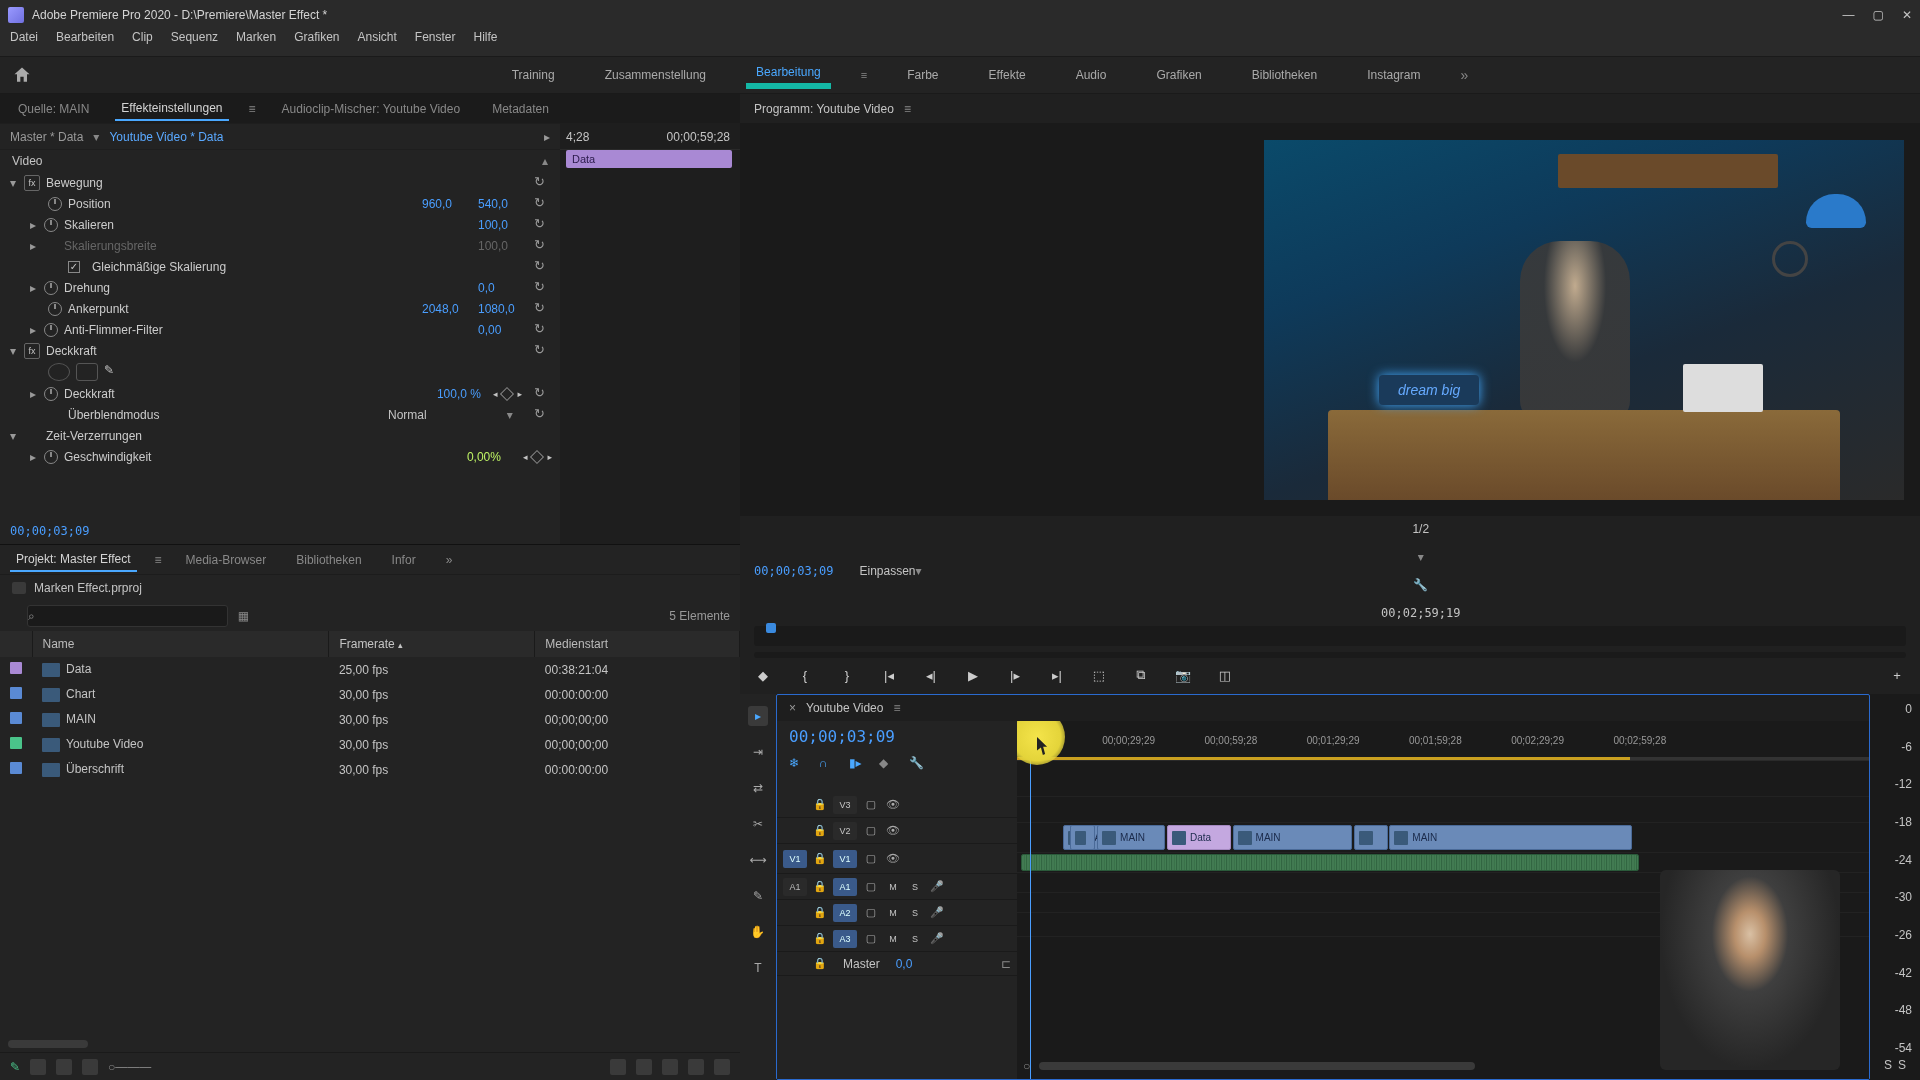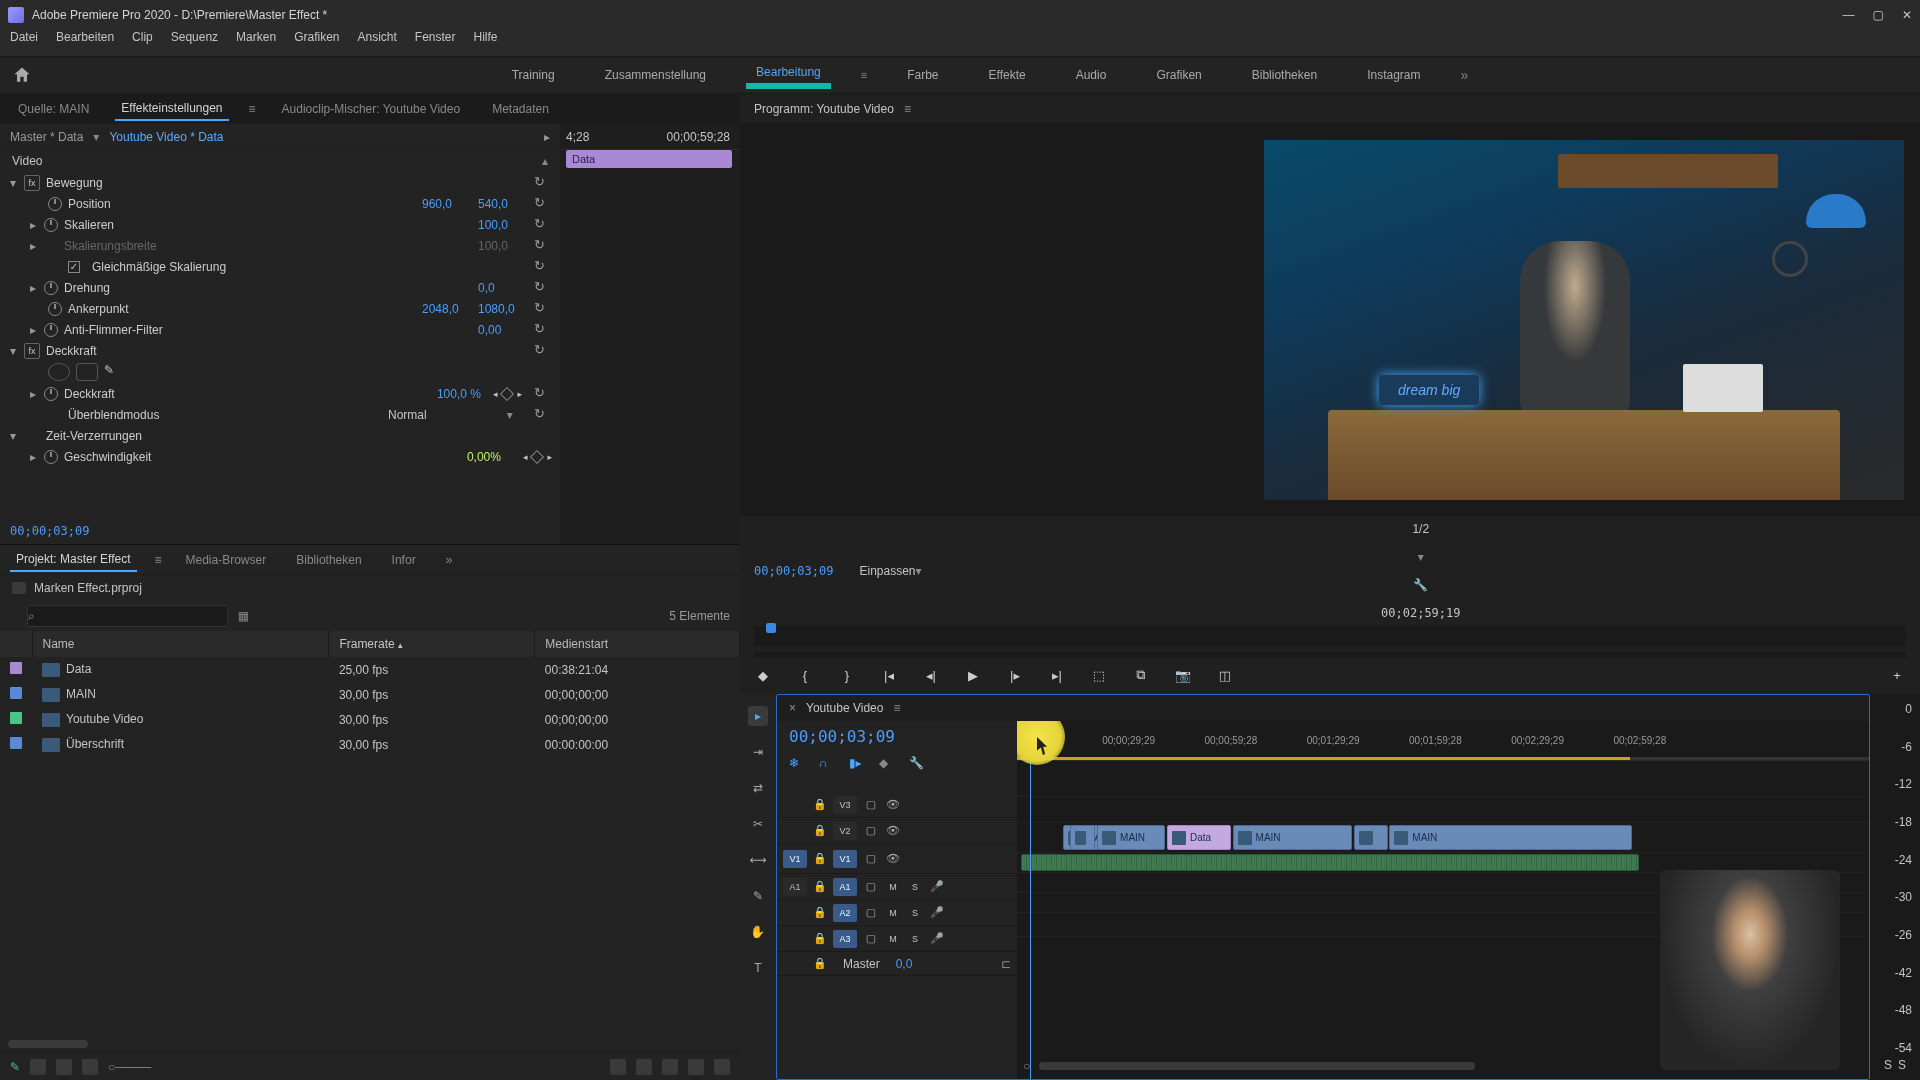--- a/index.html
+++ b/index.html
@@ -349,20 +349,26 @@
               </thead>
             <tbody id="proj-rows">
                 <tr>
                   <td><span class="swatch" style="background:#a989d4"></span></td>
                   <td><span class="icon"></span>Data</td>
                   <td>25,00 fps</td>
                   <td>00:38:21:04</td>
                 </tr>
                 <tr>
                   <td><span class="swatch" style="background:#5a8ad4"></span></td>
+                  <td><span class="icon"></span>Chart</td>
+                  <td>30,00 fps</td>
+                  <td>00:00:00:00</td>
+                </tr>
+                <tr>
+                  <td><span class="swatch" style="background:#5a8ad4"></span></td>
                   <td><span class="icon"></span>MAIN</td>
                   <td>30,00 fps</td>
                   <td>00;00;00;00</td>
                 </tr>
                 <tr>
                   <td><span class="swatch" style="background:#4ac48a"></span></td>
                   <td><span class="icon"></span>Youtube Video</td>
                   <td>30,00 fps</td>
                   <td>00;00;00;00</td>
                 </tr>

